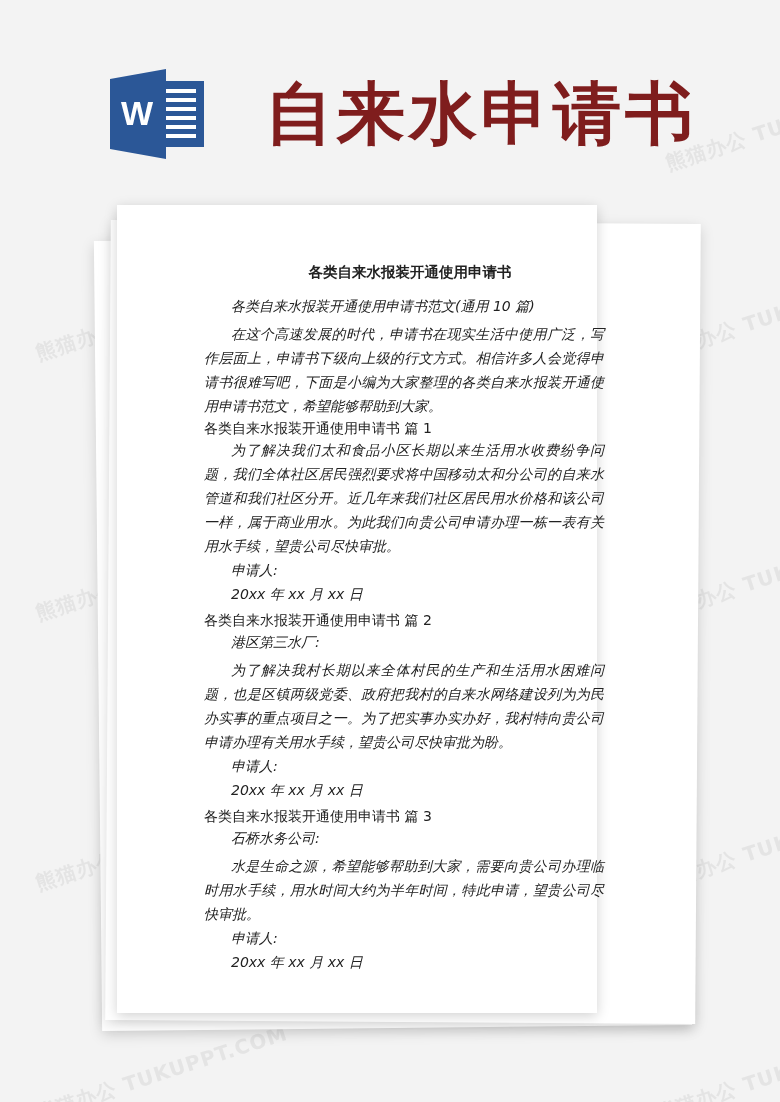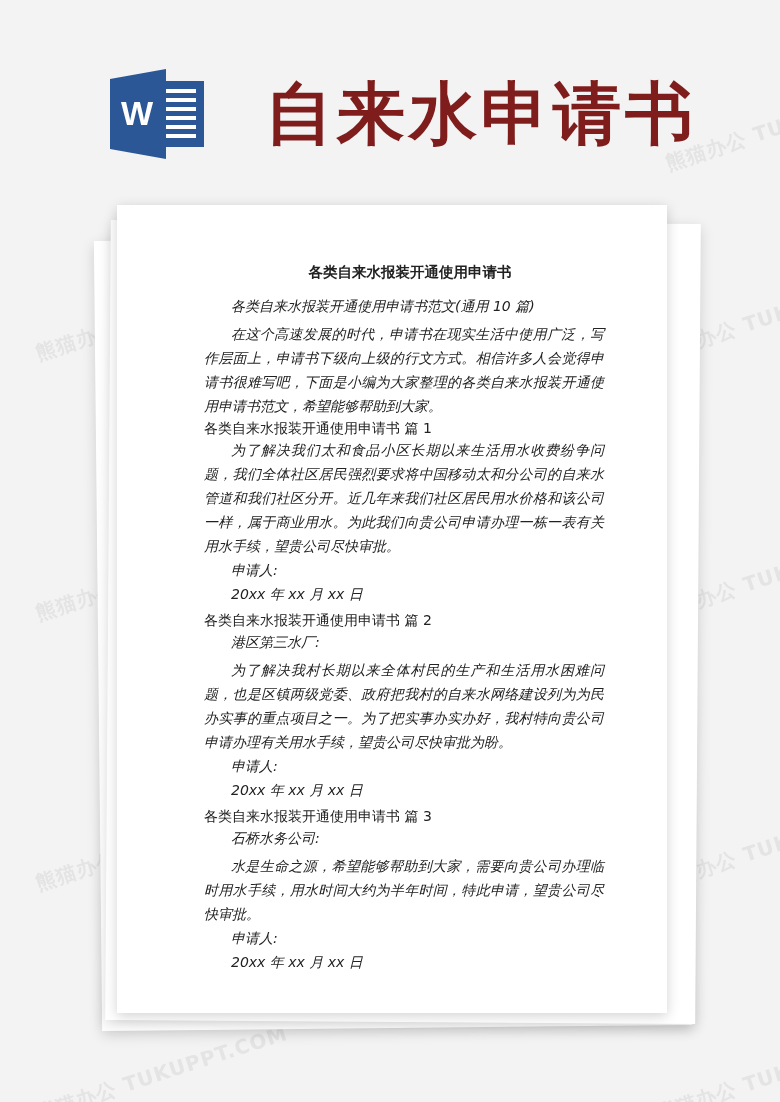--- a/index.html
+++ b/index.html
@@ -19,21 +19,21 @@
     position: absolute; color: rgba(200,200,200,0.35); font-weight: bold; font-size: 20px;
     transform: rotate(-18deg); white-space: nowrap; pointer-events: none; letter-spacing: 1px;
   }
   .back-page {
     position: absolute; background: #fff;
     box-shadow: 0 4px 14px rgba(0,0,0,0.15);
   }
   .back-page.p2 { left: 98px; top: 238px; width: 590px; height: 790px; transform: rotate(-0.6deg); }
   .back-page.p3 { left: 108px; top: 222px; width: 590px; height: 800px; transform: rotate(0.4deg); }
   .page {
-    position: absolute; left: 117px; top: 205px; width: 550px; height: 808px;
+    position: absolute; left: 117px; top: 205px; width: 480px; height: 808px;
     background: #fff; box-shadow: 0 3px 12px rgba(0,0,0,0.18);
   }
   .content { position: absolute; left: 87px; top: 55px; width: 400px; color: #222; font-size: 14px; }
   .content .title { text-align: center; font-weight: bold; font-size: 14.5px; margin-left: 12px; height: 34px; line-height: 24px; }
   .content p { margin: 0; line-height: 24px; text-align: justify; }
   .content .ind { text-indent: 27px; font-style: italic; }
   .content .h { font-weight: normal; line-height: 20px; }
   .content .gap { margin-bottom: 4px; }
 </style>
 </head>

